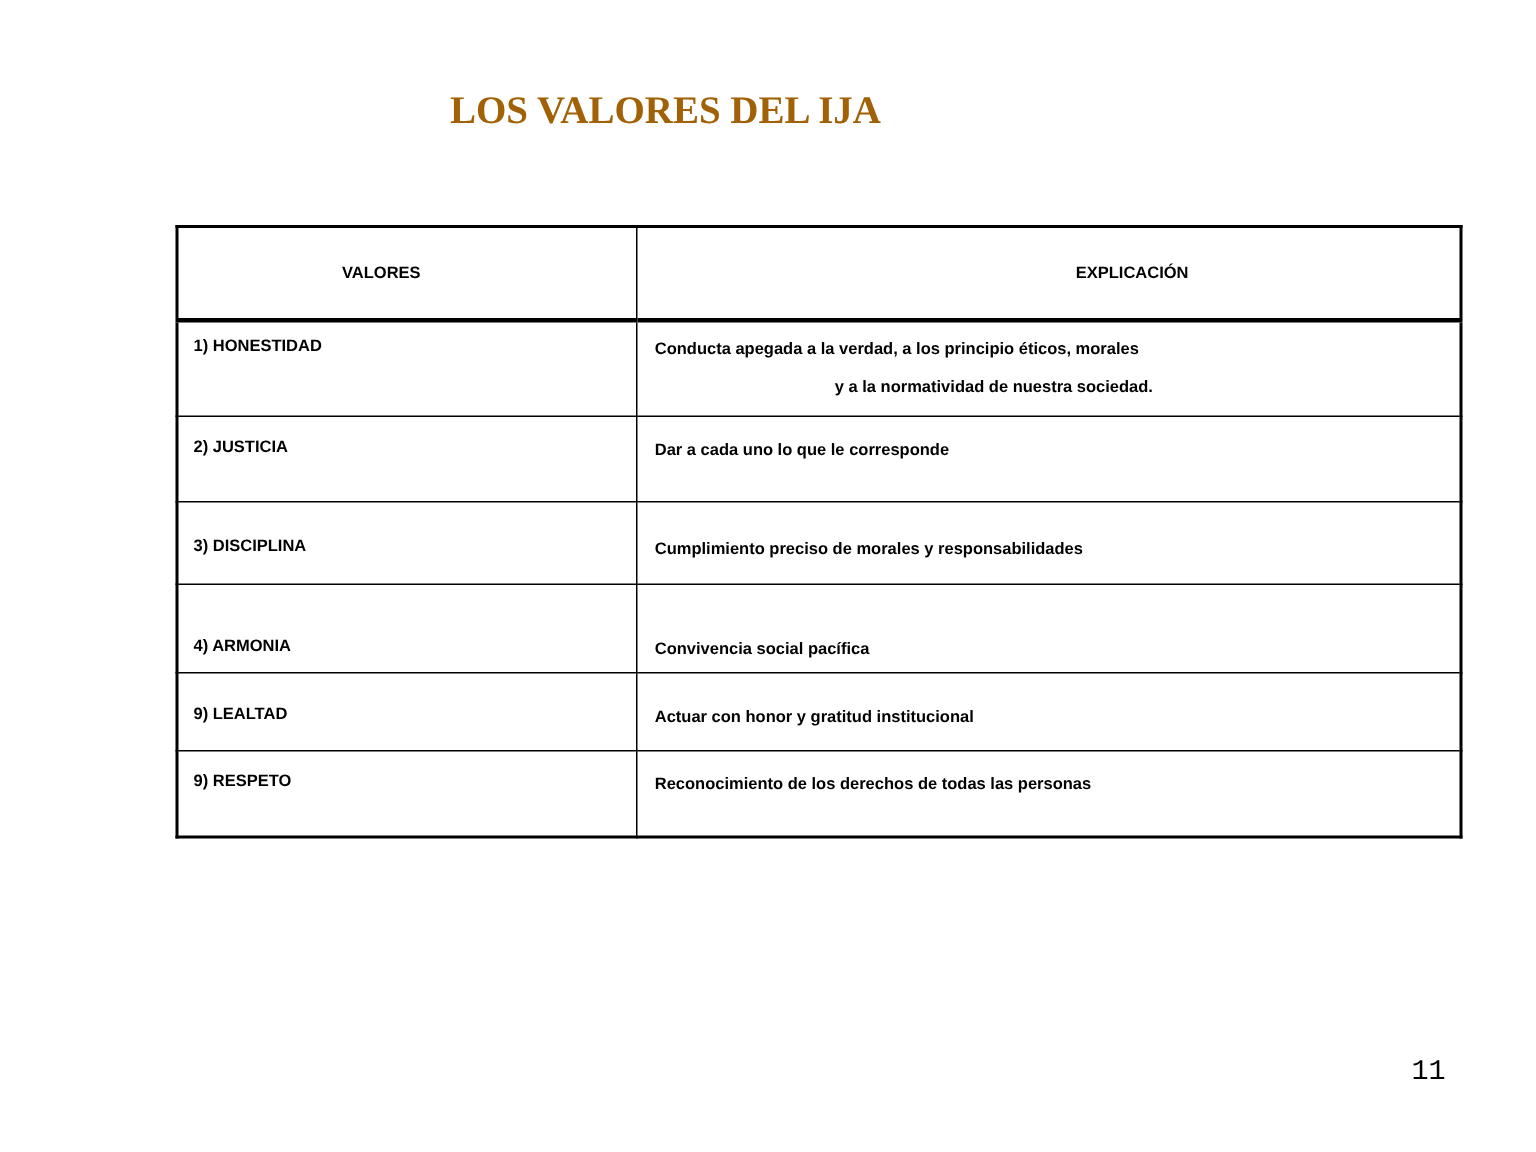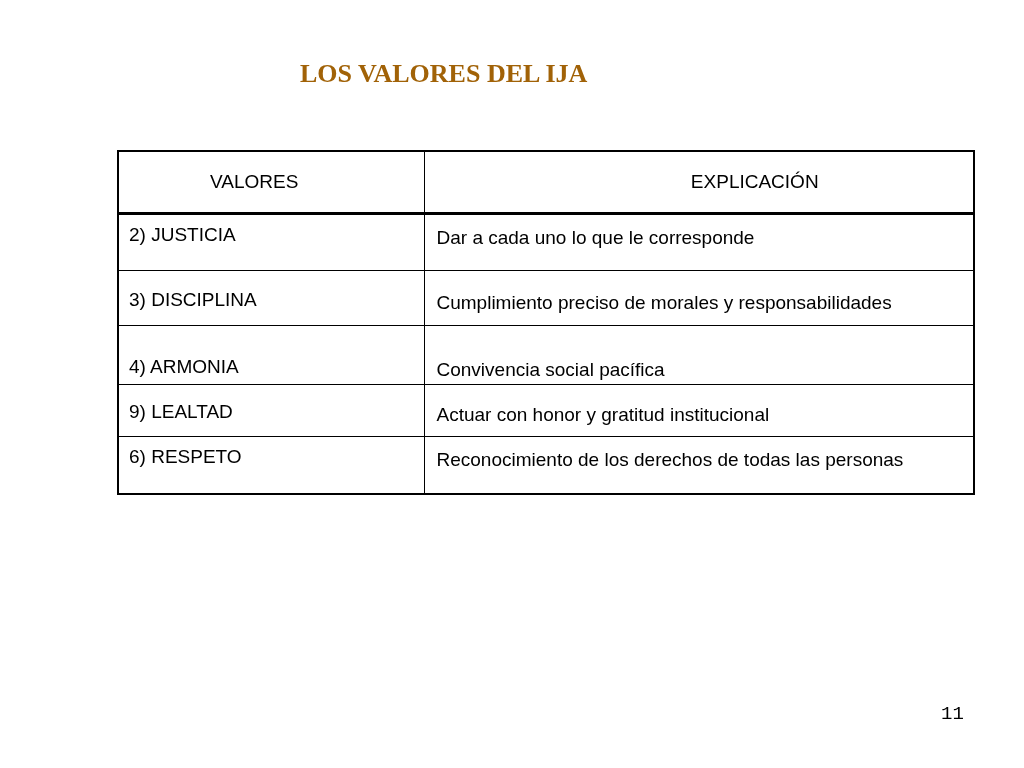--- a/index.html
+++ b/index.html
@@ -32,22 +32,22 @@
     border-collapse: collapse;
     table-layout: fixed;
     border: 2px solid #000000;
   }
   .values-table col.c-val { width: 306px; }
   .values-table col.c-exp { width: 550px; }
 
   .values-table th,
   .values-table td {
     border: 1px solid #000000;
-    font-size: 19px;
-    font-weight: normal;
+    font-size: 11px;
+    font-weight: bold;
     color: #000000;
     vertical-align: top;
     overflow: hidden;
   }
 
   .values-table thead th {
     height: 62px;
     vertical-align: middle;
     text-align: center;
     border-bottom: 3px solid #000000;
@@ -92,20 +92,29 @@
       <col class="c-val">
       <col class="c-exp">
     </colgroup>
     <thead>
       <tr>
         <th class="th-val">VALORES</th>
         <th class="th-exp">EXPLICACIÓN</th>
       </tr>
     </thead>
     <tbody>
+      <tr class="r1">
+        <td class="val-cell">
+          <span class="val-text">1) HONESTIDAD</span>
+        </td>
+        <td class="exp-cell">
+          <span class="exp-line">Conducta apegada a la verdad, a los principio éticos, morales</span>
+          <span class="exp-line indent">y a la normatividad de nuestra sociedad.</span>
+        </td>
+      </tr>
       <tr class="r2">
         <td class="val-cell">
           <span class="val-text">2) JUSTICIA</span>
         </td>
         <td class="exp-cell">
           <span class="exp-line">Dar a cada uno lo que le corresponde</span>
         </td>
       </tr>
       <tr class="r3">
         <td class="val-cell">
@@ -126,21 +135,21 @@
       <tr class="r5">
         <td class="val-cell">
           <span class="val-text">9) LEALTAD</span>
         </td>
         <td class="exp-cell">
           <span class="exp-line">Actuar con honor y gratitud institucional</span>
         </td>
       </tr>
       <tr class="r6">
         <td class="val-cell">
-          <span class="val-text">6) RESPETO</span>
+          <span class="val-text">9) RESPETO</span>
         </td>
         <td class="exp-cell">
           <span class="exp-line">Reconocimiento de los derechos de todas las personas</span>
         </td>
       </tr>
     </tbody>
   </table>
 
   <div class="page-number">11</div>
 

